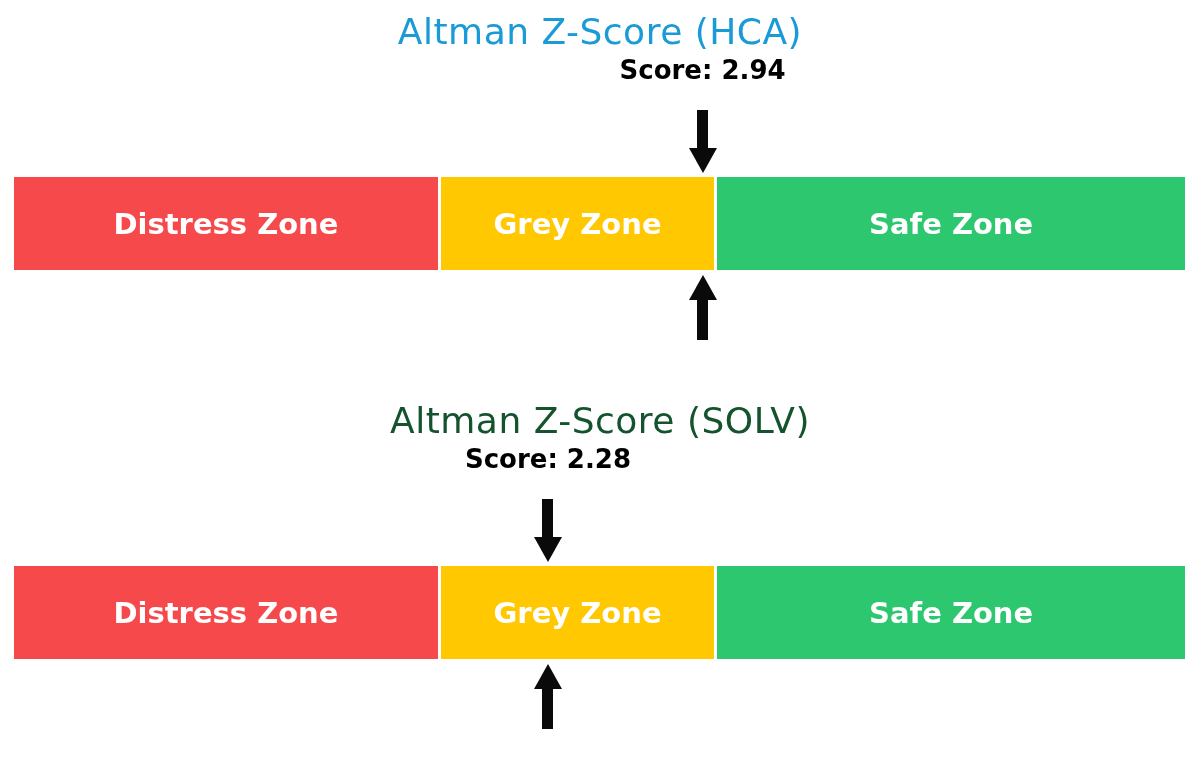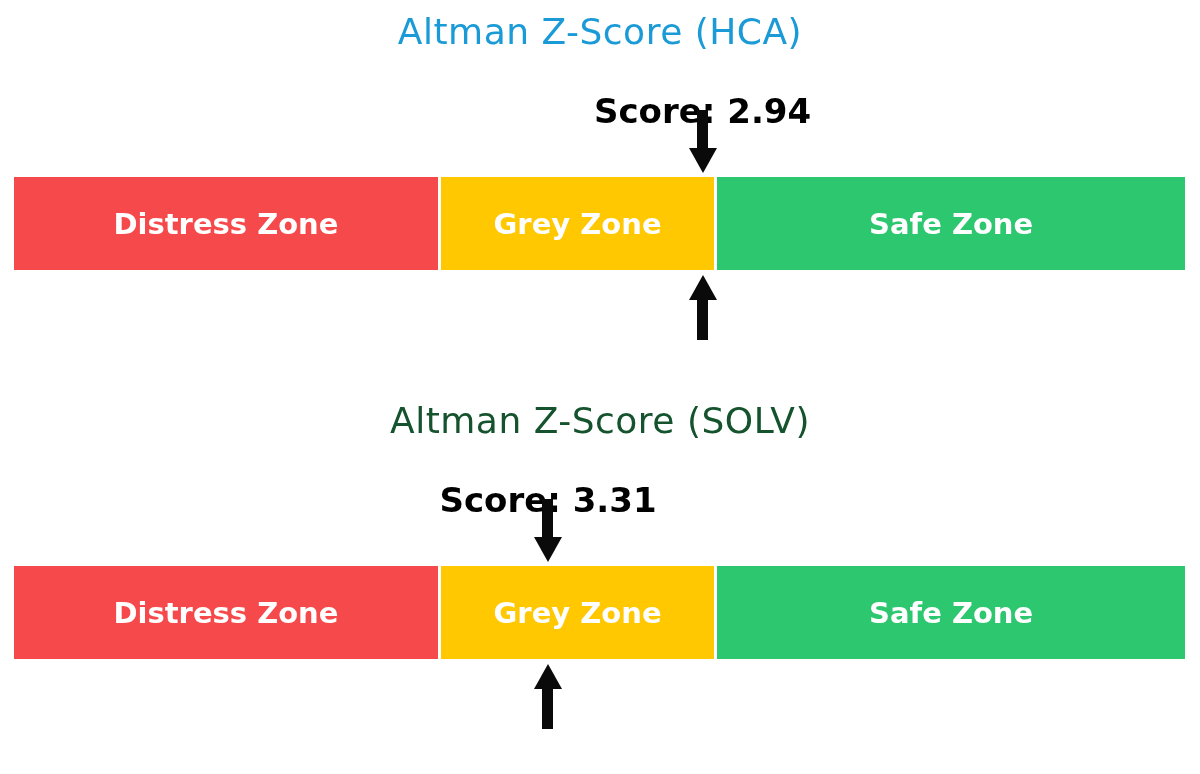--- a/index.html
+++ b/index.html
@@ -30,25 +30,24 @@
     width: 1200px;
     text-align: center;
     font-size: 36px;
     font-weight: 400;
     letter-spacing: 0.5px;
   }
   .score-label {
     position: absolute;
     top: 55px;
     transform: translateX(-50%);
-    font-size: 34px;
+    font-size: 26px;
     font-weight: 700;
     color: #000000;
     white-space: nowrap;
-    margin-top: 36px;
   }
   .arrow {
     position: absolute;
     transform: translateX(-50%);
     display: flex;
     flex-direction: column;
     align-items: center;
   }
   .arrow-down { top: 110px; }
   .arrow-up   { top: 275px; }
@@ -120,21 +119,21 @@
       </div>
     </div>
     <div class="arrow arrow-up score-anchored" style="left: 702.548px;">
       <div class="head-up" style="border-bottom-color: rgb(10, 10, 10);"></div>
       <div class="shaft" style="background: rgb(10, 10, 10);"></div>
     </div>
   </section>
 
   <section class="chart" id="chart-1" style="top: 389px;">
     <div class="chart-title" style="color: #14532d;">Altman Z-Score (SOLV)</div>
-    <div class="score-label score-anchored" style="color: rgb(0, 0, 0); left: 547.976px;">Score: 3.31</div>
+    <div class="score-label score-anchored" style="color: rgb(0, 0, 0); left: 547.976px;">Score: 2.28</div>
     <div class="arrow arrow-down score-anchored" style="left: 547.976px;">
       <div class="shaft" style="background: rgb(10, 10, 10);"></div>
       <div class="head-down" style="border-top-color: rgb(10, 10, 10);"></div>
     </div>
     <div class="zone-bar">
       <div class="zone zone-0" style="left: 0px; width: 423.902px; background: rgb(246, 73, 76);">
         <span class="zone-label">Distress Zone</span>
       </div>
       <div class="zone zone-1" style="left: 426.902px; width: 273.356px; background: rgb(255, 200, 0);">
         <span class="zone-label">Grey Zone</span>

